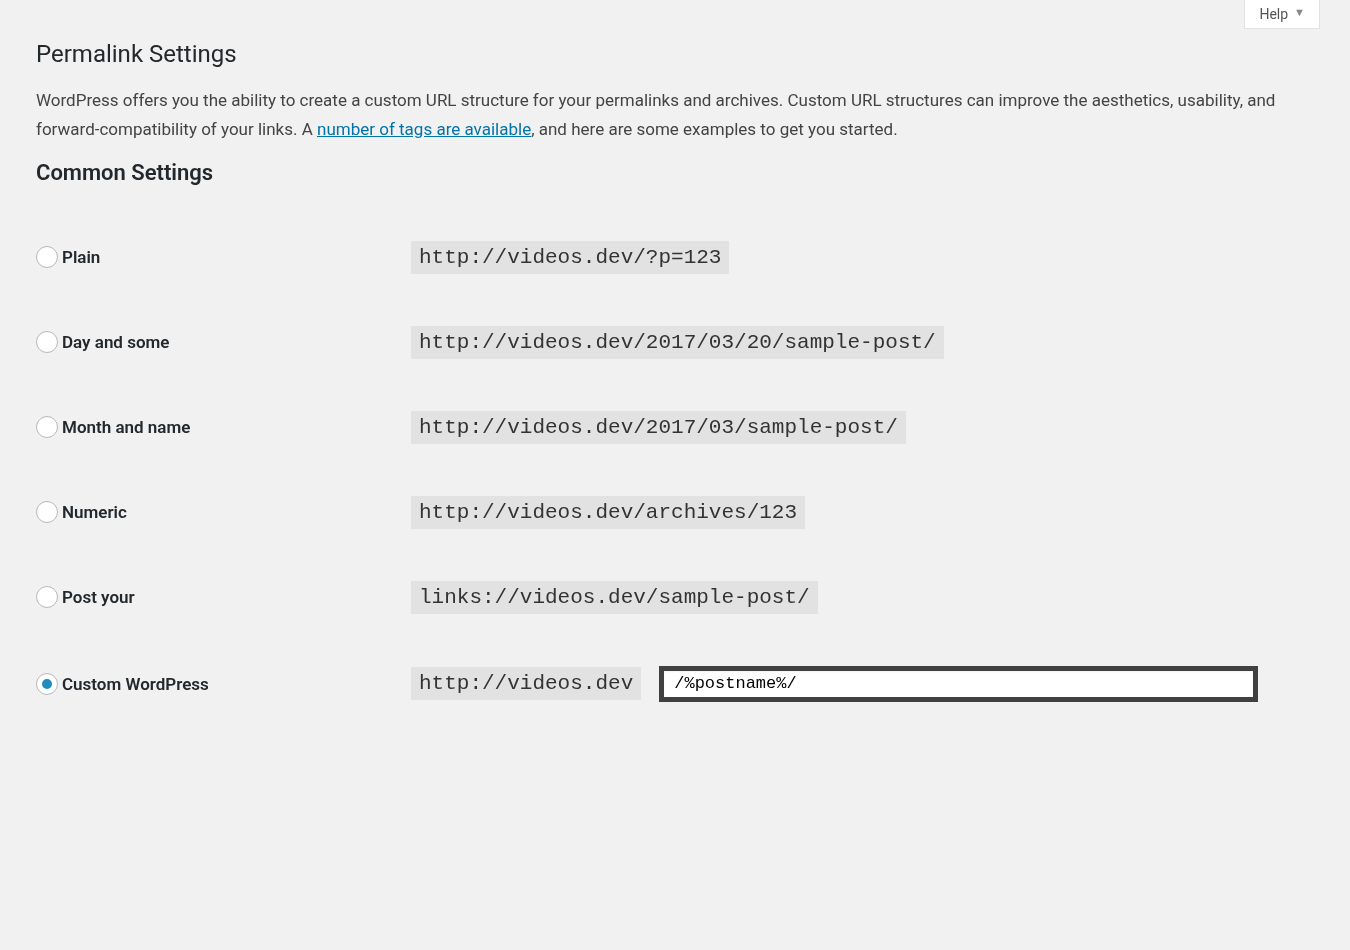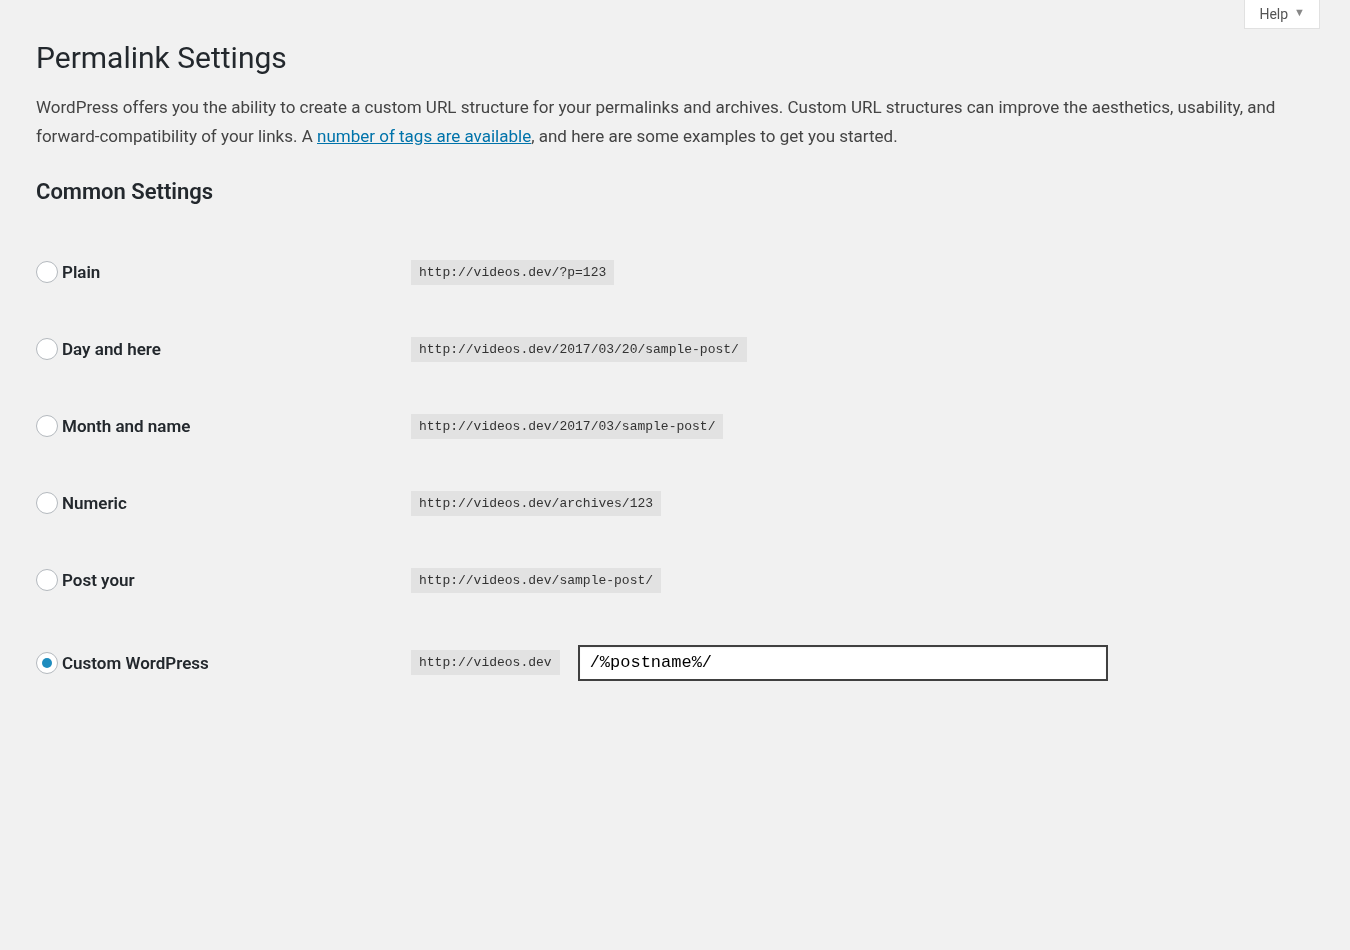--- a/index.html
+++ b/index.html
@@ -32,40 +32,40 @@
     }
     .help-tab .caret {
       font-size: 11px;
       color: #888;
     }
     .wrap {
       padding: 20px 36px 40px 36px;
       position: relative;
     }
     h1 {
-      font-size: 30px;
+      font-size: 24px;
       font-weight: 400;
       color: #23282d;
       margin: 20px 0 18px 0;
     }
     .description {
       font-size: 17px;
       line-height: 1.7;
       color: #444;
       max-width: 1240px;
     }
     .description a {
       color: #0073aa;
       text-decoration: underline;
     }
     h2 {
       font-size: 22px;
       font-weight: 600;
       color: #23282d;
-      margin: 28px 0 30px 0;
+      margin: 16px 0 30px 0;
     }
     .form-table {
       width: 100%;
       border-collapse: collapse;
     }
     .form-table tr {
       vertical-align: middle;
     }
     .form-table th {
       text-align: left;
@@ -104,39 +104,39 @@
       width: 10px;
       height: 10px;
       background: #1e8cbe;
       border-radius: 50%;
       transform: translate(-50%, -50%);
     }
     code {
       font-family: Consolas, Monaco, "Courier New", monospace;
       background: #e2e2e2;
       padding: 5px 8px;
-      font-size: 13px;
+      font-size: 21px;
       color: #333;
       display: inline-block;
     }
     .custom-row {
       display: flex;
       align-items: center;
       gap: 8px;
     }
     .custom-row code {
       margin-right: 10px;
     }
     .custom-input {
       font-family: Consolas, Monaco, "Courier New", monospace;
       font-size: 17px;
       padding: 5px 10px;
-      border: 2px solid #404040;
+      border: 5px solid #404040;
       background: #fff;
-      width: 530px;
+      width: 599px;
       height: 36px;
       box-shadow: inset 0 1px 2px rgba(0,0,0,0.05);
     }
   </style>
 </head>
 <body>
 
 <div class="help-tab">
   <span>Help</span>
   <span class="caret">▼</span>
@@ -161,21 +161,21 @@
           </label>
         </th>
         <td>
           <code>http://videos.dev/?p=123</code>
         </td>
       </tr>
       <tr>
         <th>
           <label class="radio-label">
             <input type="radio" name="permalink" style="">
-            <span>Day and here</span>
+            <span>Day and some</span>
           </label>
         </th>
         <td>
           <code>http://videos.dev/2017/03/20/sample-post/</code>
         </td>
       </tr>
       <tr>
         <th>
           <label class="radio-label">
             <input type="radio" name="permalink" style="">
@@ -198,21 +198,21 @@
         </td>
       </tr>
       <tr>
         <th>
           <label class="radio-label">
             <input type="radio" name="permalink" style="">
             <span>Post your</span>
           </label>
         </th>
         <td>
-          <code>http://videos.dev/sample-post/</code>
+          <code>links://videos.dev/sample-post/</code>
         </td>
       </tr>
       <tr>
         <th>
           <label class="radio-label">
             <input type="radio" name="permalink" checked="" style="">
             <span>Custom WordPress</span>
           </label>
         </th>
         <td>

